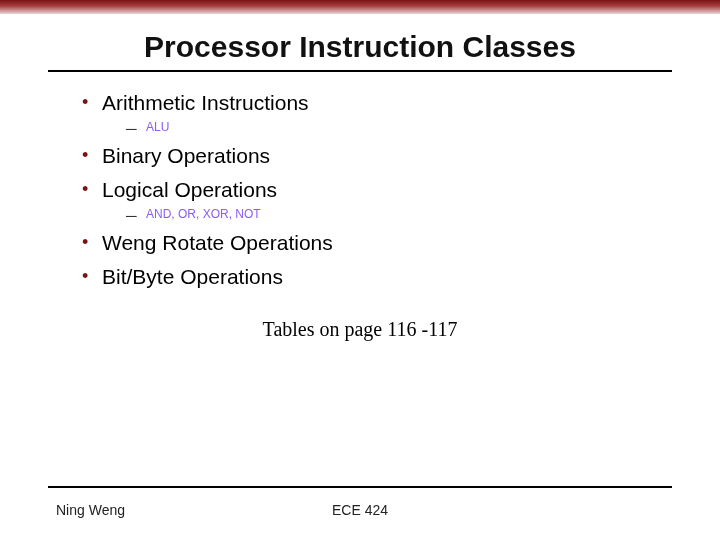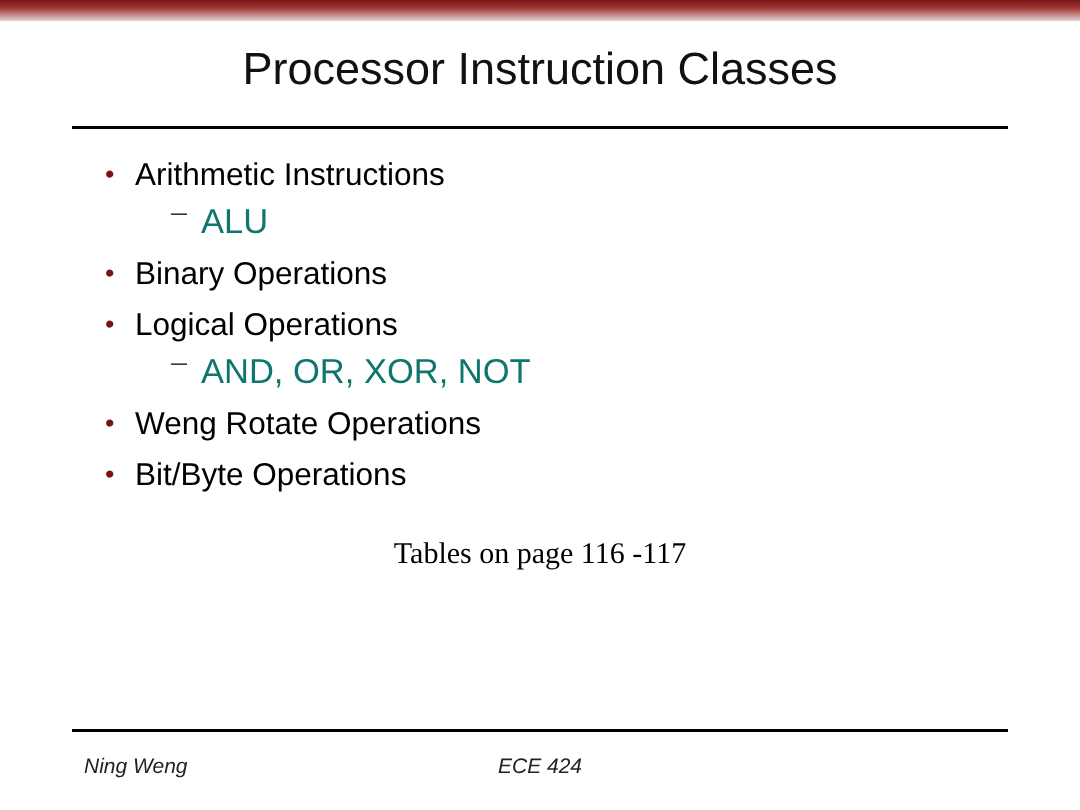--- a/index.html
+++ b/index.html
@@ -18,38 +18,38 @@
     box-sizing: border-box;
   }
   .topbar {
     width: 100%;
     height: 14px;
     background: linear-gradient(to bottom, #7a1414 0%, #a33a3a 40%, #e6d4d4 100%);
   }
   .title {
     text-align: center;
     font-size: 30px;
-    font-weight: normal;
+    font-weight: bold;
     color: #111;
     margin-top: 16px;
-    margin-bottom: 20px;
+    margin-bottom: 6px;
     padding: 0 40px;
   }
   .title-rule {
     border: none;
     border-top: 2px solid #000;
     margin: 0 48px 18px 48px;
   }
   .content {
     padding: 0 60px 0 60px;
   }
   ul.level1 {
     list-style: none;
     padding: 0;
-    margin: 6px;
+    margin: 18px;
   }
   ul.level1 > li {
     position: relative;
     padding-left: 24px;
     font-size: 21px;
     color: #000;
     margin: 8px 0 4px 0;
     line-height: 1.25;
   }
   ul.level1 > li::before {
@@ -62,22 +62,22 @@
     line-height: 1.4;
   }
   ul.level2 {
     list-style: none;
     padding: 0;
     margin: 2px 0 6px 0;
   }
   ul.level2 > li {
     position: relative;
     padding-left: 44px;
-    font-size: 23px;
-    color: #0f766e;
+    font-size: 12px;
+    color: #8b5cf6;
     margin: 4px 0;
     line-height: 1.2;
   }
   ul.level2 > li::before {
     content: "─";
     position: absolute;
     left: 24px;
     top: 0;
     color: #333;
     font-size: 15px;
@@ -97,21 +97,20 @@
     border-top: 2px solid #000;
   }
   .footer {
     position: absolute;
     left: 0;
     right: 0;
     bottom: 14px;
     height: 24px;
     font-size: 14px;
     color: #222;
-    font-style: italic;
   }
   .footer .left {
     position: absolute;
     left: 56px;
   }
   .footer .center {
     position: absolute;
     left: 0;
     right: 0;
     text-align: center;

